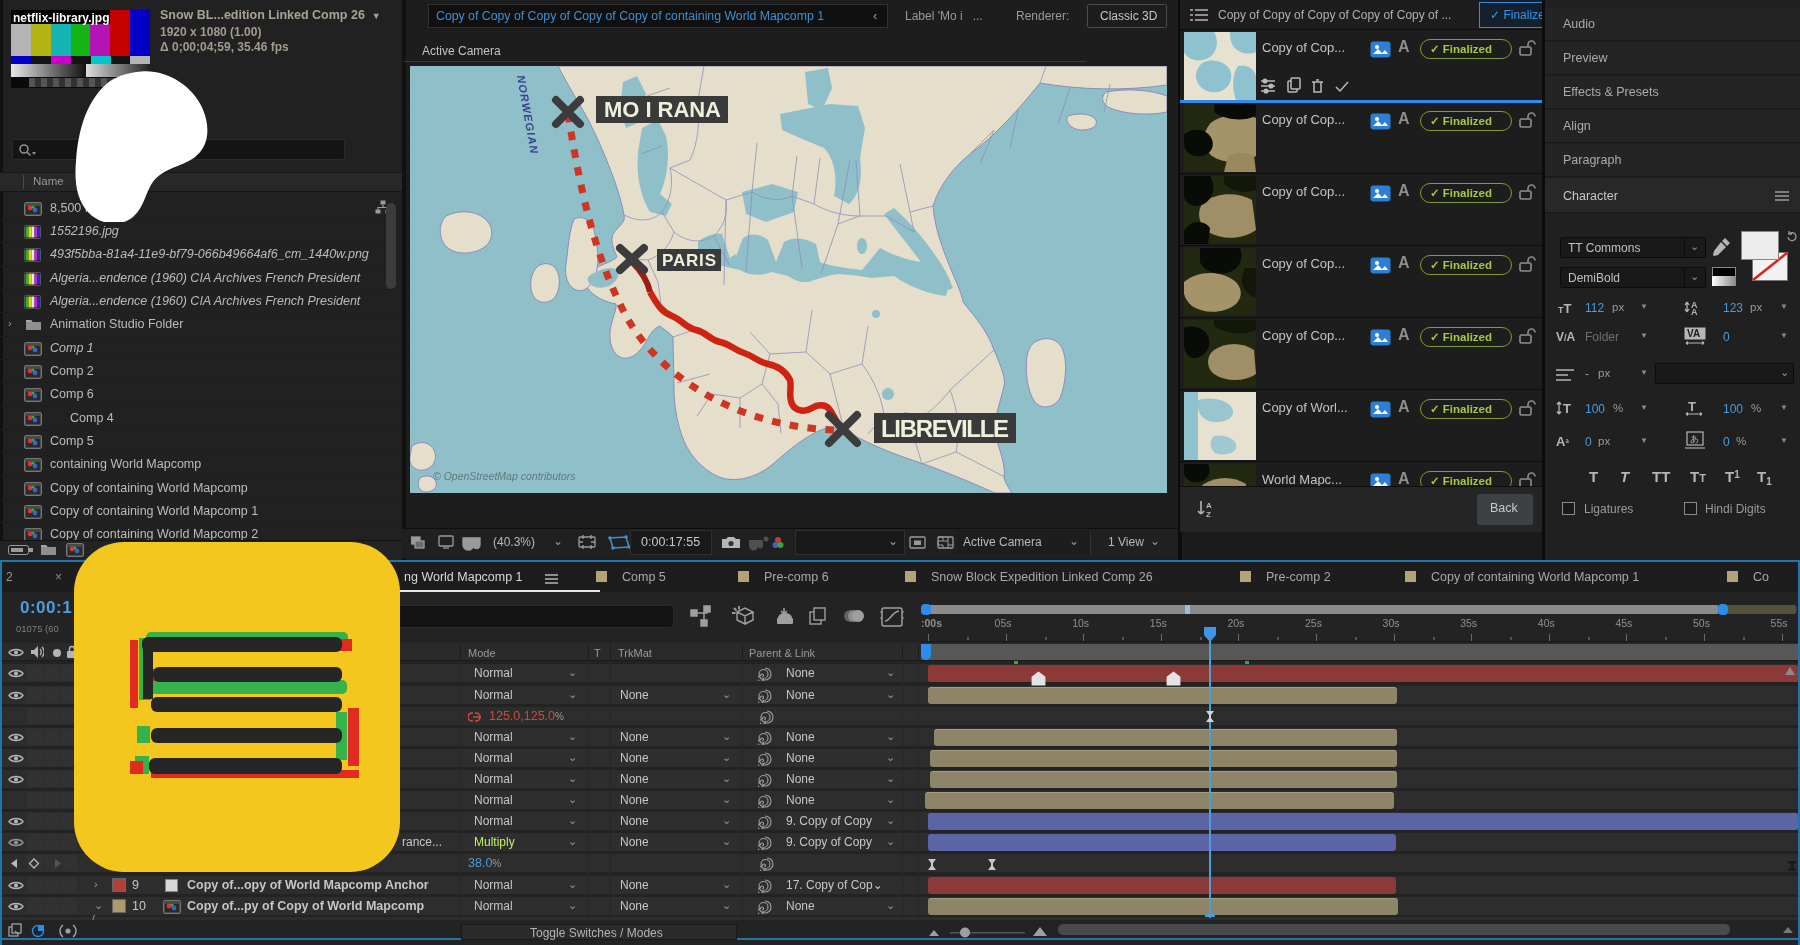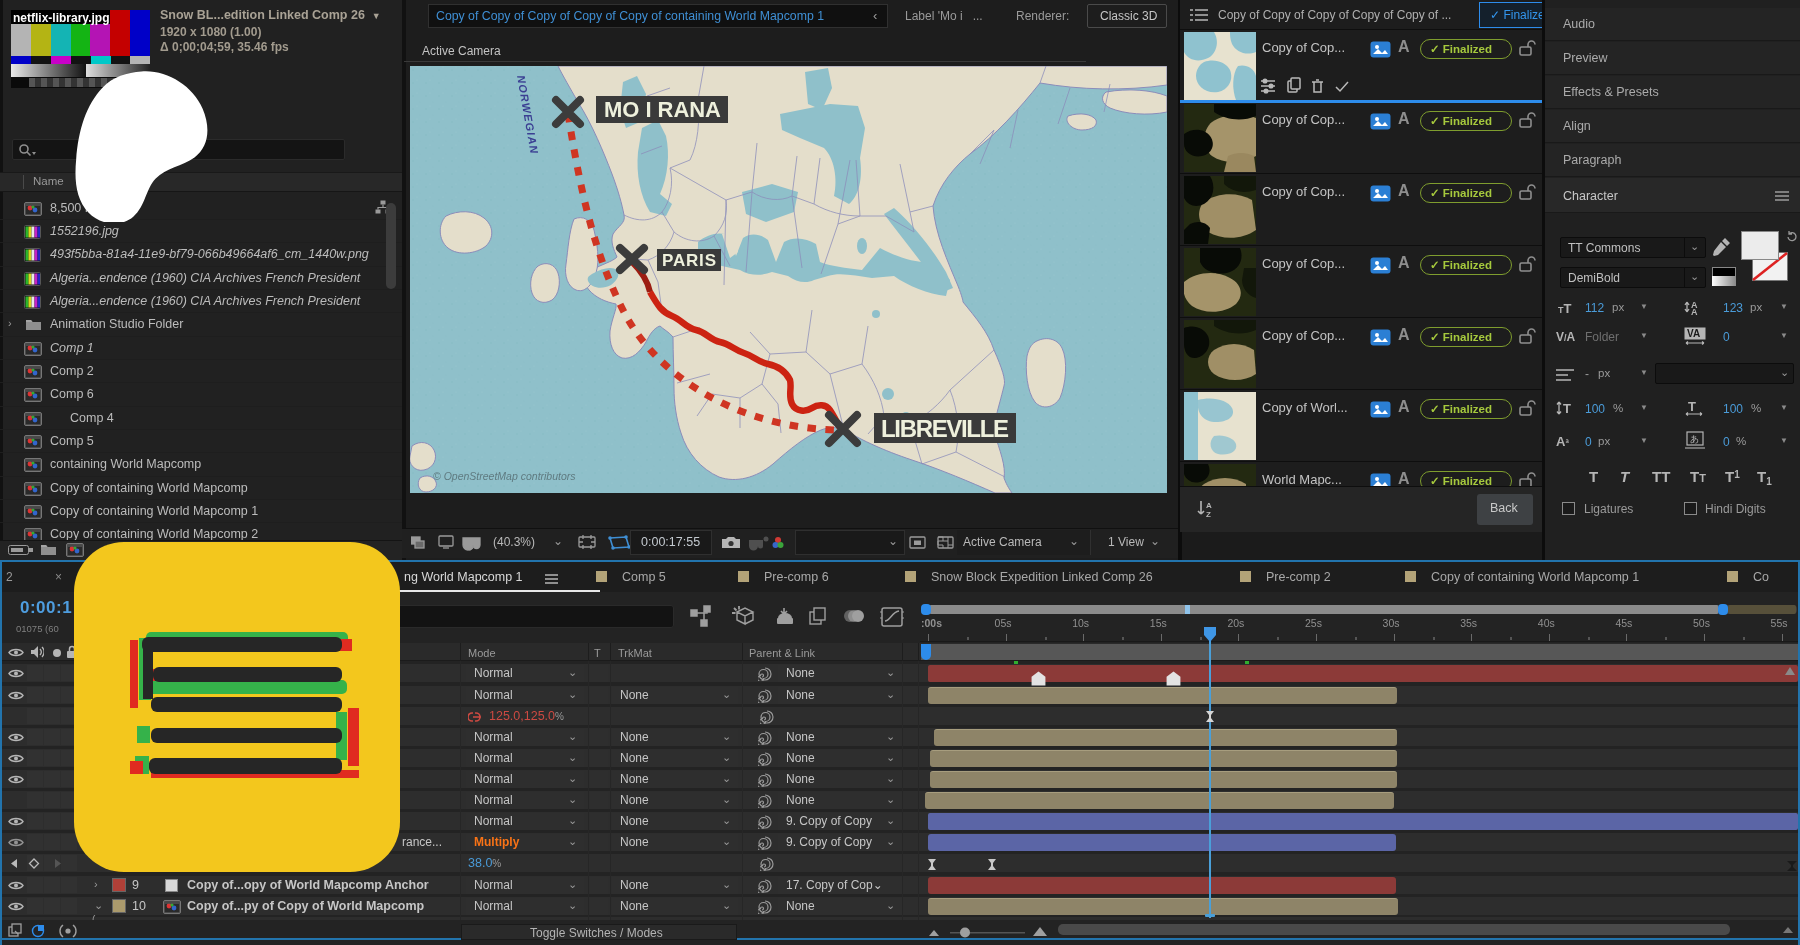--- a/index.html
+++ b/index.html
@@ -991,21 +991,21 @@
 <div class="txt" style="left:886px;top:814px;font-size:11px;color:#9a9a9a;font-weight:400;">⌄</div>
 <div class="abs" style="left:2px;top:833px;width:1796px;height:18px;background:#2d2d2d;"></div>
 <div class="abs" style="left:27px;top:834px;width:16px;height:16px;background:#313131;"></div>
 <div class="abs" style="left:44px;top:834px;width:16px;height:16px;background:#313131;"></div>
 <div class="abs" style="left:61px;top:834px;width:16px;height:16px;background:#313131;"></div>
 <svg class="abs" style="left:8px;top:837px;opacity:0.75;" width="16" height="11" viewBox="0 0 16 11">
 <path d="M1 5.5 C4 1.5 12 1.5 15 5.5 C12 9.5 4 9.5 1 5.5 Z" fill="none" stroke="#b5b5b5" stroke-width="1.4"></path>
 <circle cx="8" cy="5.5" r="2" fill="#b5b5b5"></circle>
     </svg>
 <div class="abs" style="left:466px;top:834px;width:118px;height:17px;background:#2e2e2e;"></div>
-<div class="txt" style="left:474px;top:835px;font-size:12px;color:#f97316;font-weight:700;">Multiply</div>
+<div class="txt" style="left:474px;top:835px;font-size:12px;color:#bef264;font-weight:400;">Multiply</div>
 <div class="txt" style="left:568px;top:835px;font-size:11px;color:#9a9a9a;font-weight:400;">⌄</div>
 <div class="abs" style="left:590px;top:834px;width:18px;height:17px;background:#2e2e2e;"></div>
 <div class="abs" style="left:612px;top:834px;width:126px;height:17px;background:#2e2e2e;"></div>
 <div class="txt" style="left:620px;top:835px;font-size:12px;color:#c6c6c6;font-weight:400;">None</div>
 <div class="txt" style="left:722px;top:835px;font-size:11px;color:#9a9a9a;font-weight:400;">⌄</div>
 <svg class="abs" style="left:758px;top:836px;" width="14" height="14" viewBox="0 0 14 14">
 <path d="M7 1 a6 6 0 1 1 -6 6 a4.5 4.5 0 1 1 4.5 4.5 a3 3 0 1 1 -3 -3 a1.5 1.5 0 1 1 1.5 1.5" fill="none" stroke="#9a9a9a" stroke-width="1.2"></path>
     </svg>
 <div class="abs" style="left:778px;top:834px;width:124px;height:17px;background:#2e2e2e;"></div>
 <div class="txt" style="left:786px;top:835px;font-size:12px;color:#c6c6c6;font-weight:400;">9. Copy of Copy</div>

